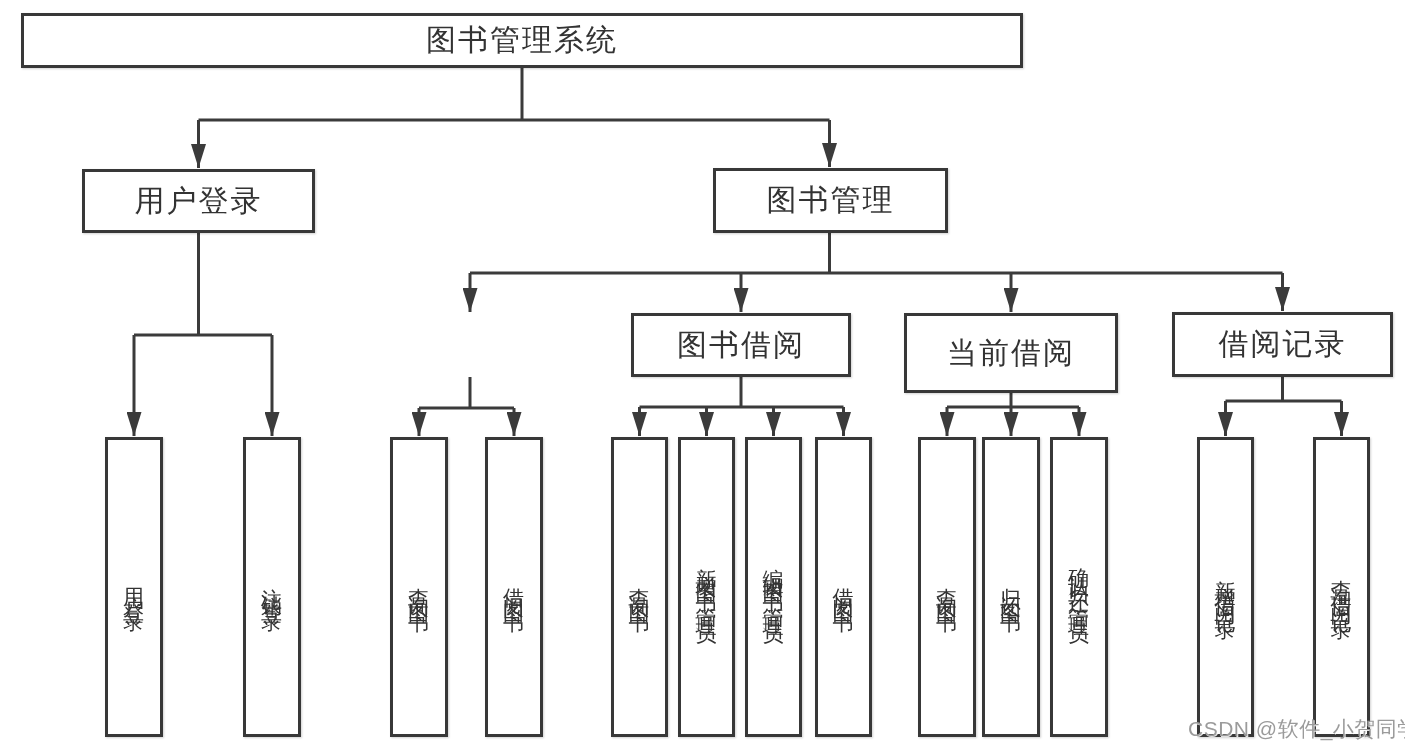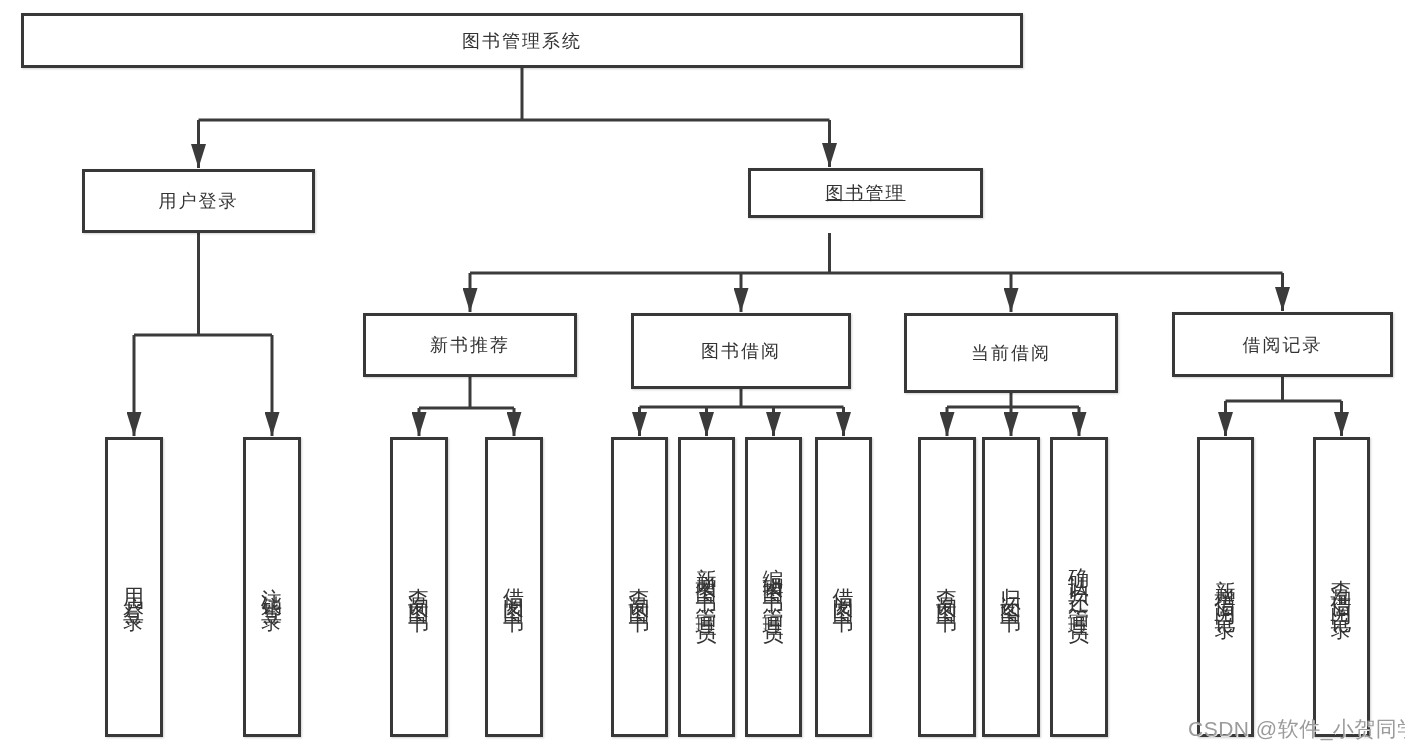--- a/index.html
+++ b/index.html
@@ -28,21 +28,21 @@
     box-sizing: border-box;
     border: 3px solid #383838;
     background: #ffffff;
     display: flex;
     align-items: center;
     justify-content: center;
     color: #333333;
     box-shadow: 1px 1px 2px rgba(0,0,0,0.18);
   }
   .hnode {
-    font-size: 18px;
+    font-size: 30px;
     letter-spacing: 2px;
     white-space: nowrap;
   }
   .vnode {
     writing-mode: vertical-rl;
     text-orientation: mixed;
     font-size: 21px;
     letter-spacing: 8px;
     line-height: 1;
   }
@@ -109,24 +109,23 @@
       <path d="M1282.5,377 V401"></path>
       <path d="M1225.5,401 H1341.5"></path>
       <path d="M1225.5,401 V436" marker-end="url(#ah)"></path>
       <path d="M1341.5,401 V436" marker-end="url(#ah)"></path>
     </g>
   </svg>
 
   <div class="node hnode" style="left:21px; top:13px; width:1002px; height:55px;">图书管理系统</div>
 
   <div class="node hnode" style="left:82px; top:169px; width:233px; height:64px;">用户登录</div>
-  <div class="node hnode" style="left:748px; top:168px; width:235px; height:50px;text-decoration:underline;">图书管理</div>
+  <div class="node hnode" style="left:713px; top:168px; width:235px; height:65px;">图书管理</div>
 
-  <div class="node hnode" style="left:363px; top:313px; width:214px; height:64px;">新书推荐</div>
-  <div class="node hnode" style="left:631px; top:313px; width:220px; height:76px;text-align:center;">图书借阅</div>
+  <div class="node hnode" style="left:631px; top:313px; width:220px; height:64px;text-align:center;">图书借阅</div>
   <div class="node hnode" style="left:904px; top:313px; width:214px; height:80px;">当前借阅</div>
   <div class="node hnode" style="left:1172px; top:312px; width:221px; height:65px;">借阅记录</div>
 
   <div class="node vnode" style="left:105px; top:437px; width:58px; height:300px;">用户登录</div>
   <div class="node vnode" style="left:243px; top:437px; width:58px; height:300px;">注销登录</div>
 
   <div class="node vnode" style="left:390px; top:437px; width:58px; height:300px;">查询图书</div>
   <div class="node vnode" style="left:485px; top:437px; width:58px; height:300px;">借阅图书</div>
 
   <div class="node vnode" style="left:611px; top:437px; width:57px; height:300px;">查询图书</div>

